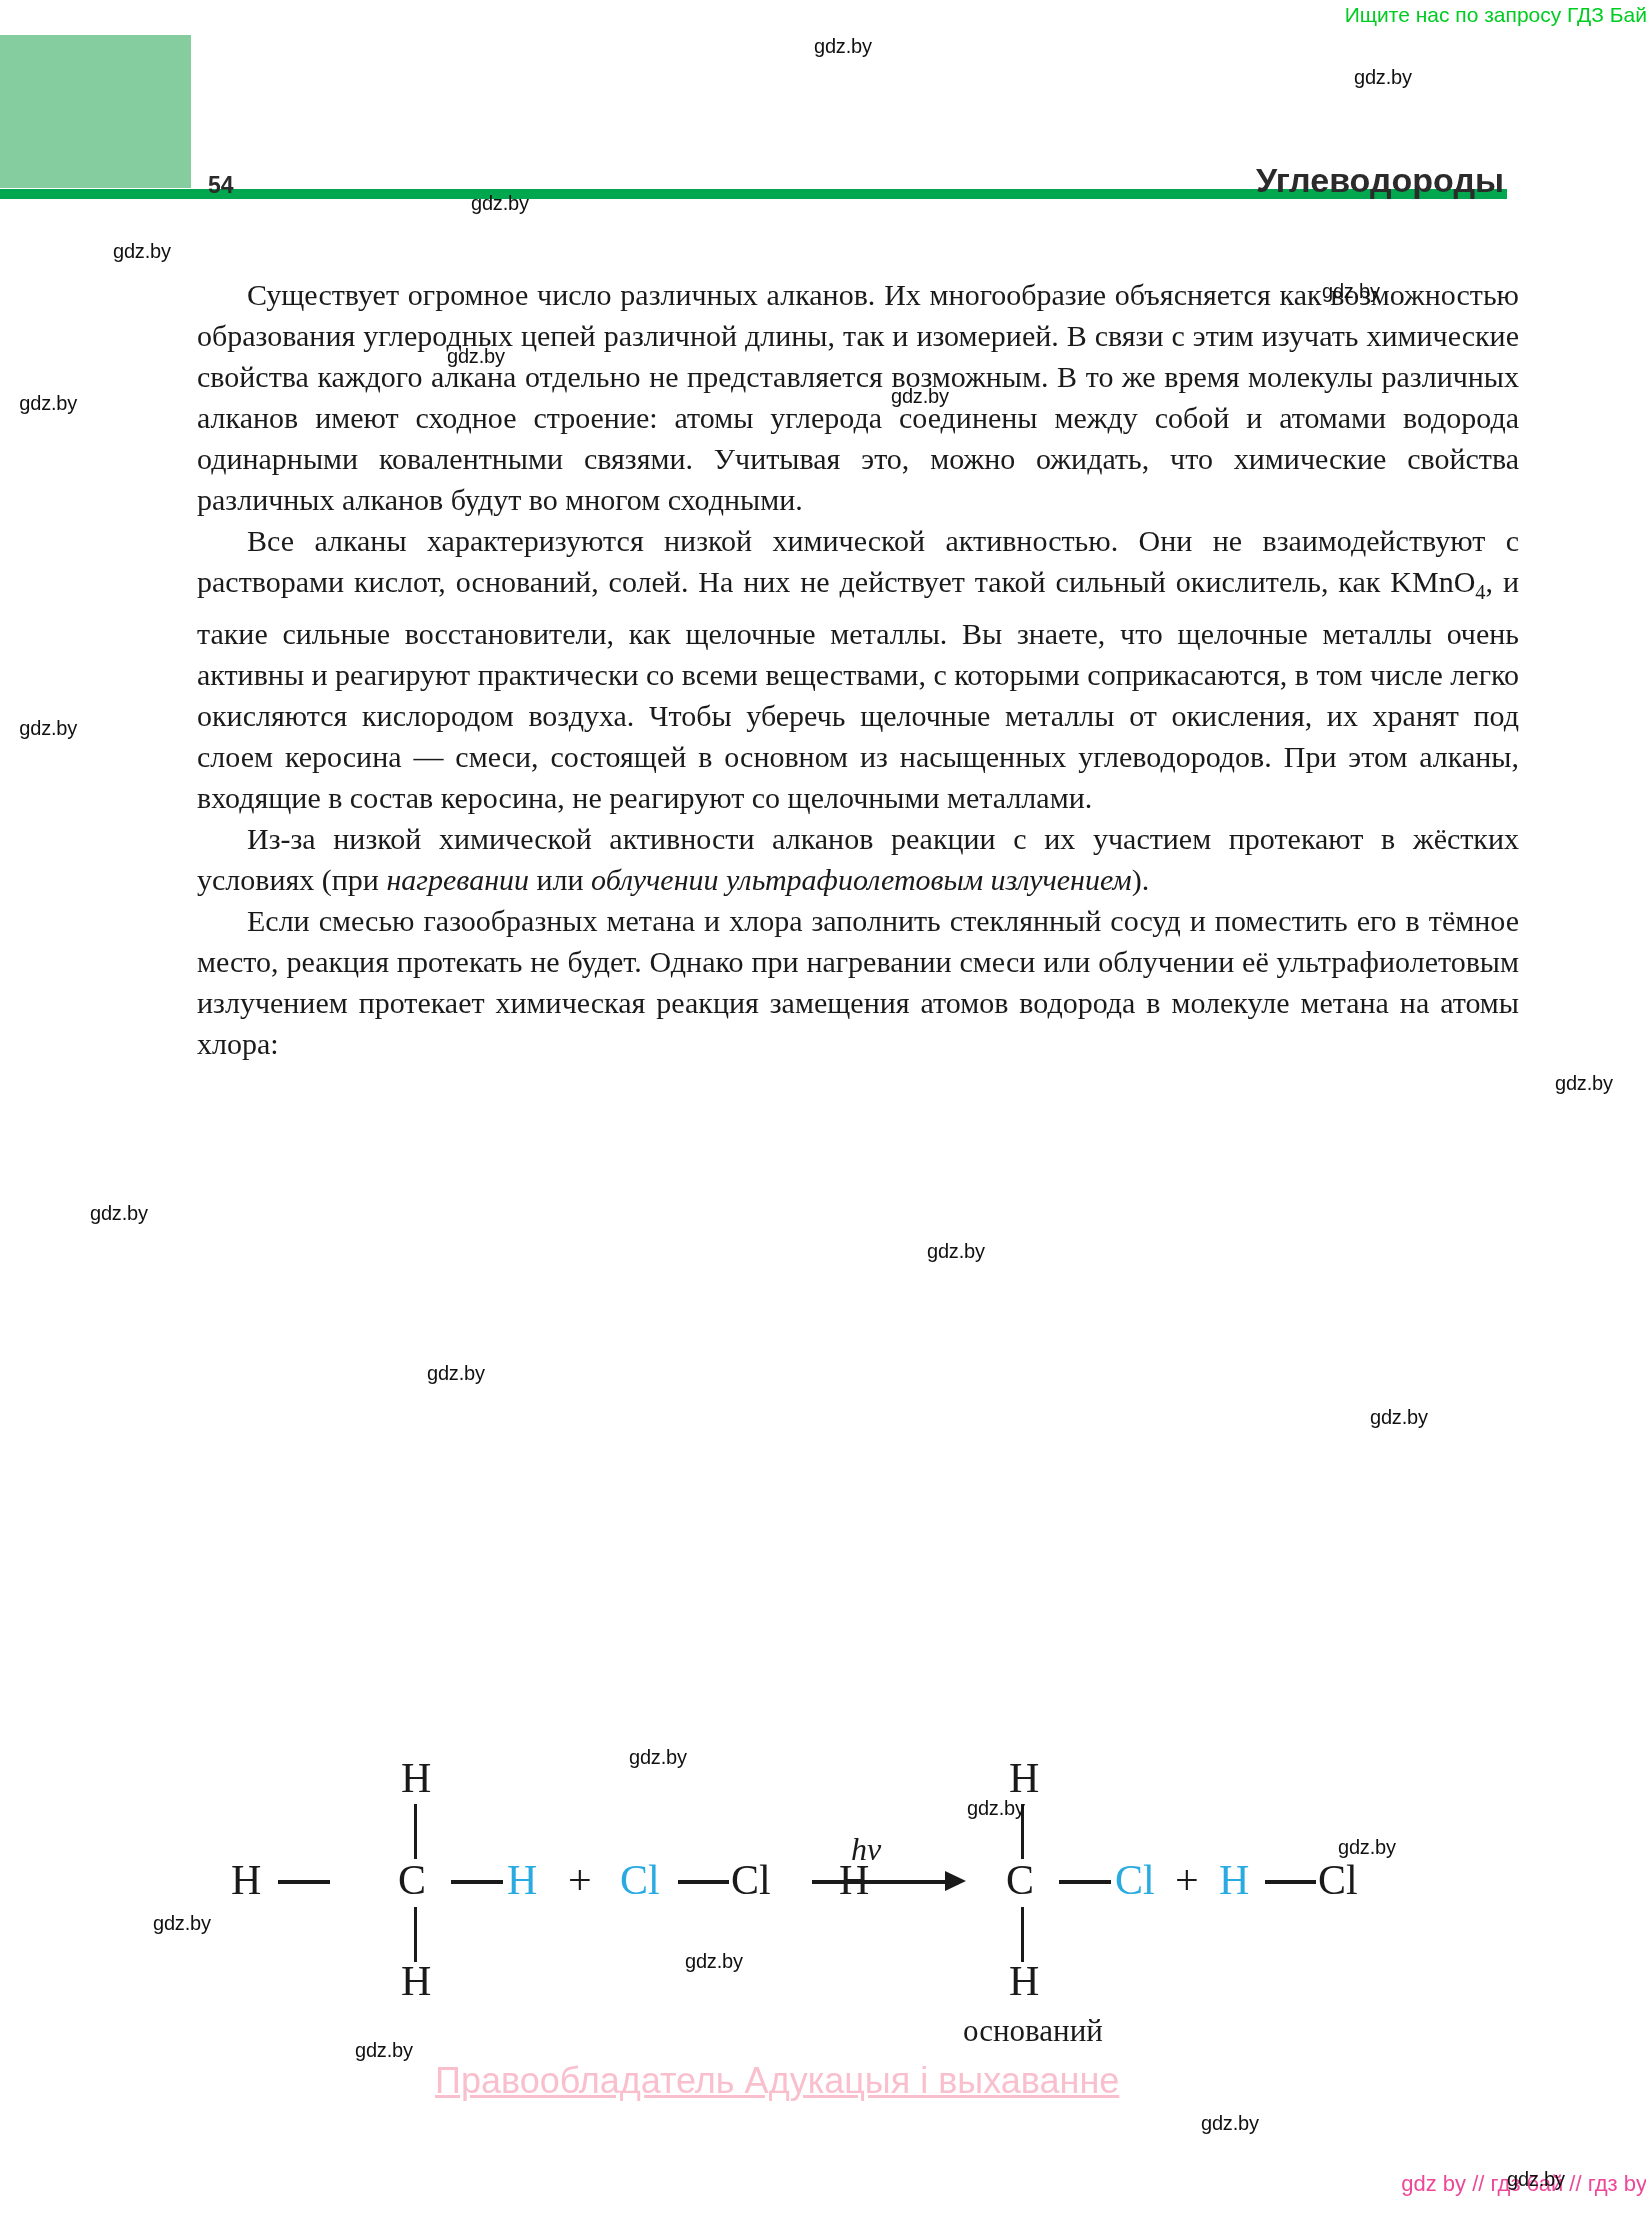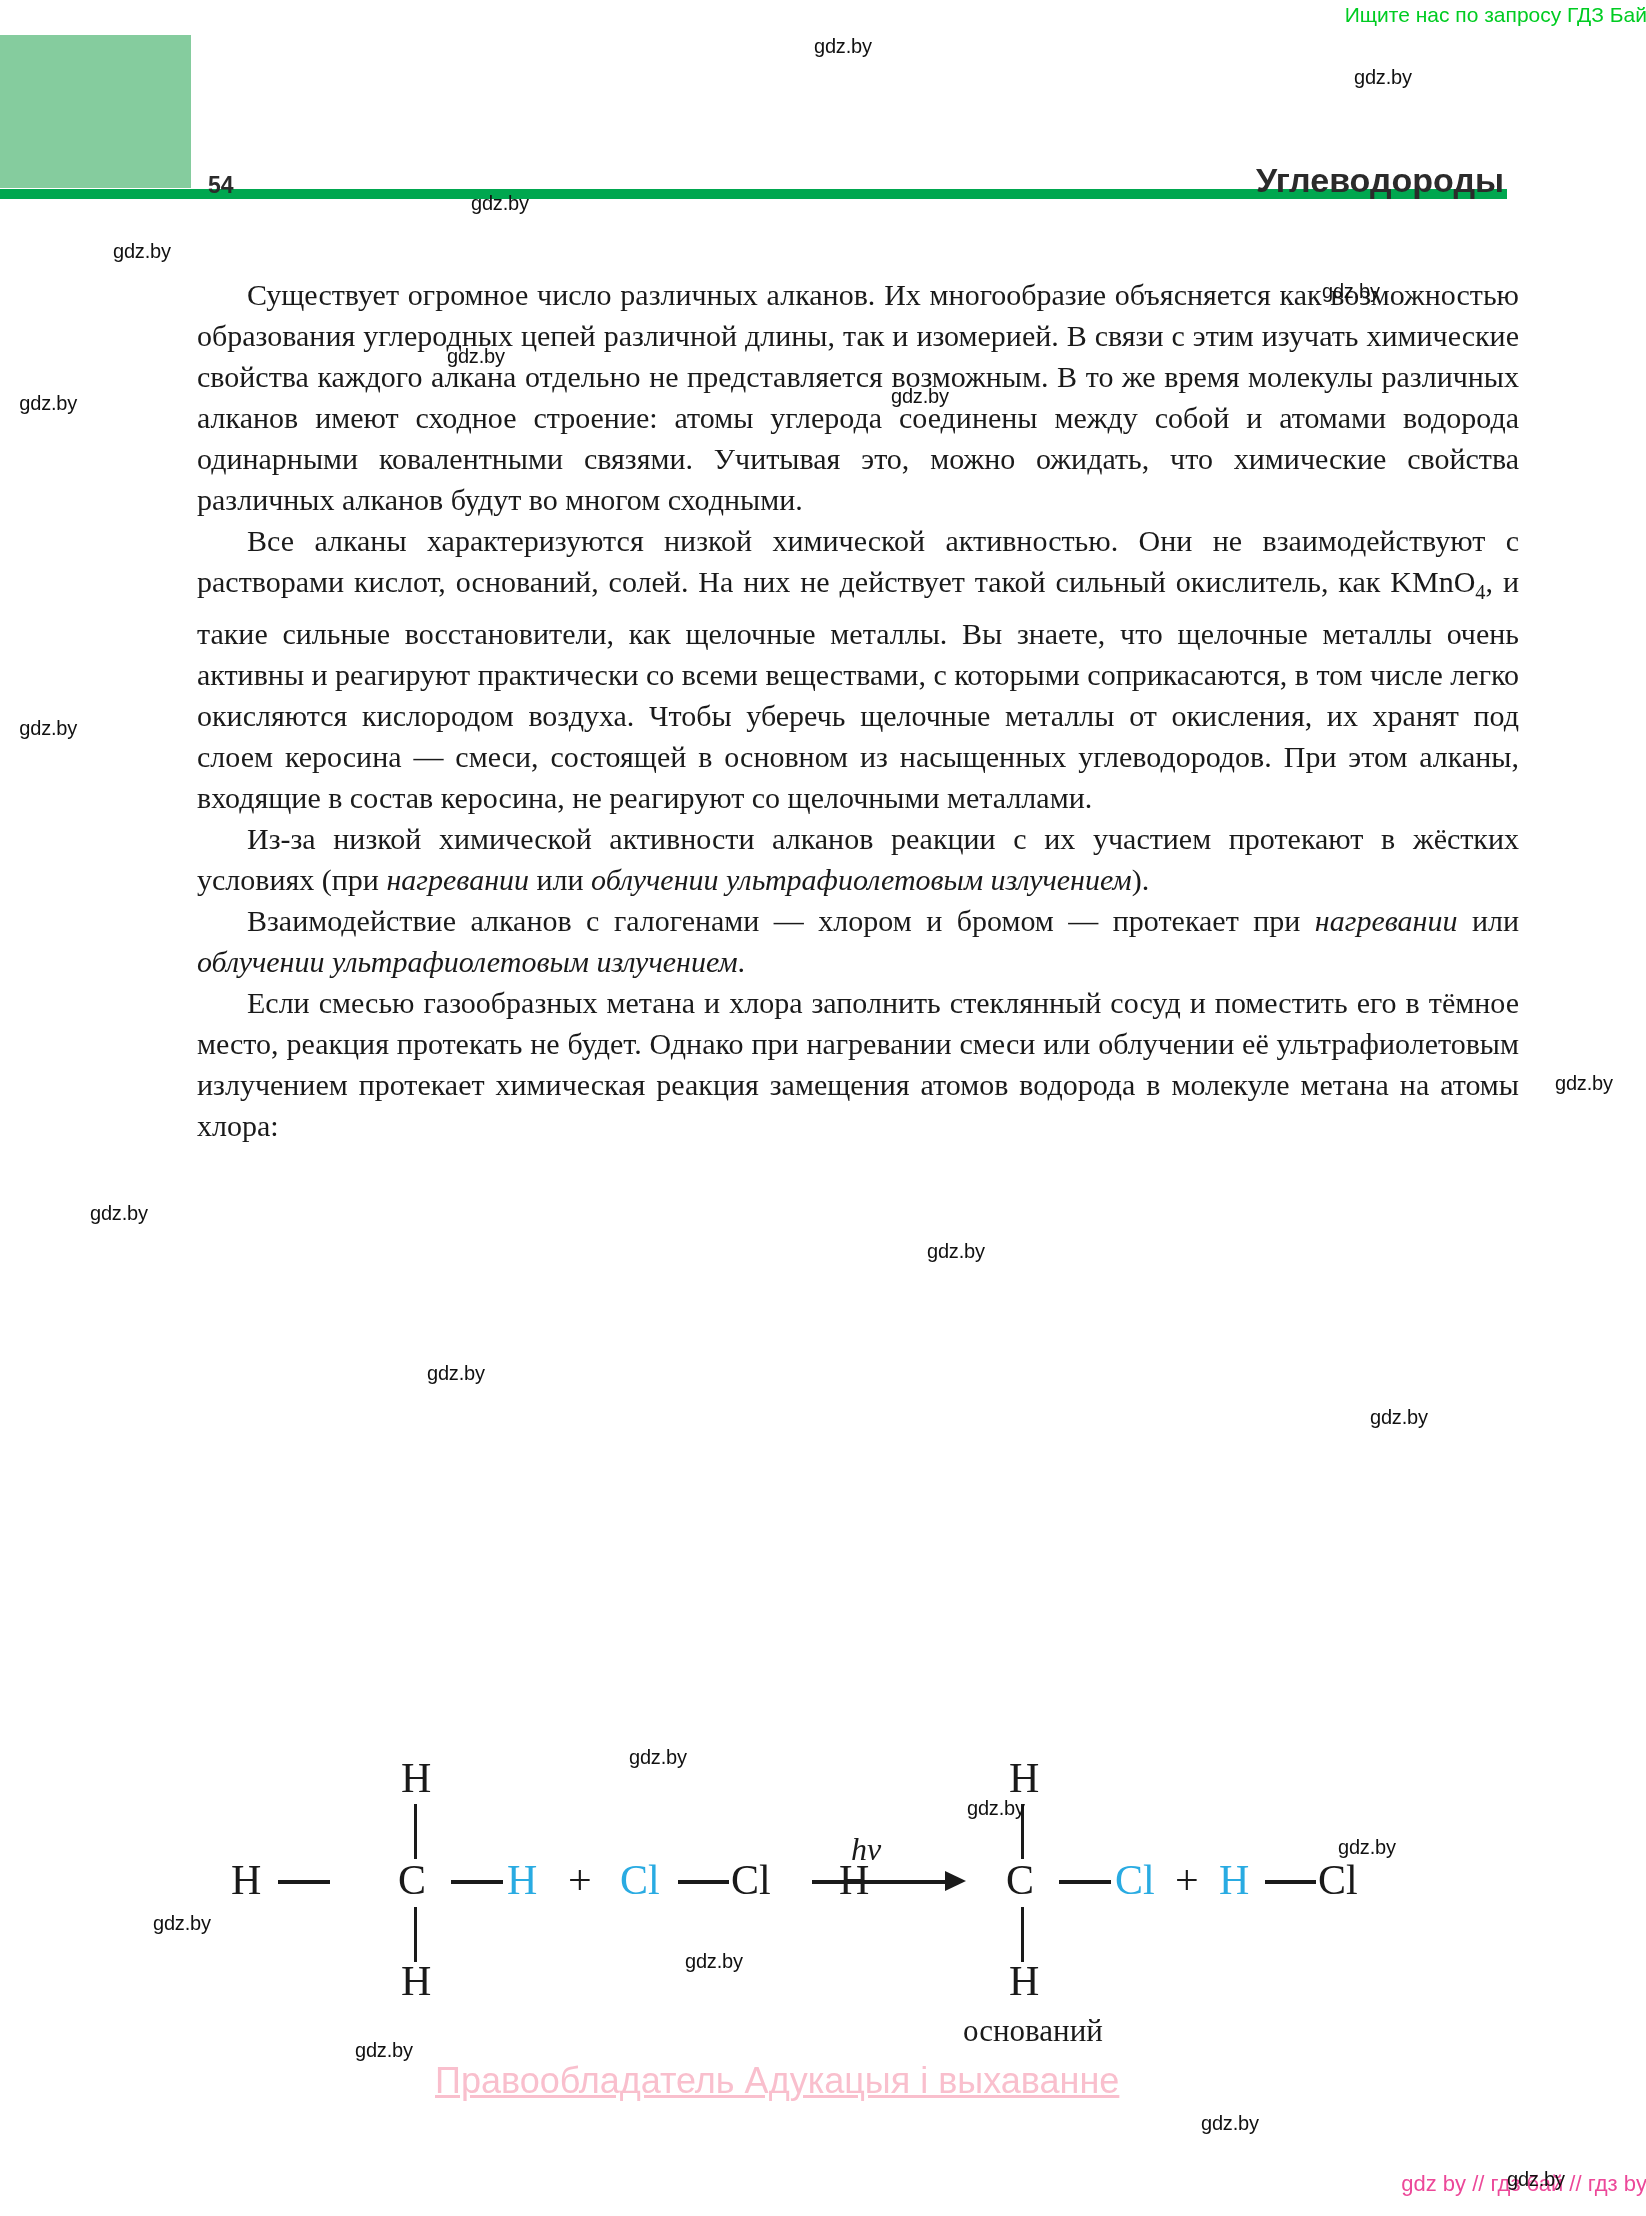--- a/index.html
+++ b/index.html
@@ -206,23 +206,20 @@
   <p class="body">
     <span>Все алканы характеризуются низкой химической активностью. Они не взаимодействуют с растворами кислот, оснований, солей. На них не действует такой сильный окислитель, как KMnO</span><sub>4</sub><span>, и такие сильные восстановители, как щелочные металлы. Вы знаете, что щелочные металлы очень активны и реагируют практически со всеми веществами, с которыми соприкасаются, в том числе легко окисляются кислородом воздуха. Чтобы уберечь щелочные металлы от окисления, их хранят под слоем керосина — смеси, состоящей в основном из насыщенных углеводородов. При этом алканы, входящие в состав керосина, не реагируют со щелочными металлами.</span>
   </p>
 
   <p class="body">
     <span>Из-за низкой химической активности алканов реакции с их участием протекают в жёстких условиях (при </span><i>нагревании</i><span> или </span><i>облучении ультрафиолетовым излучением</i><span>).</span>
   </p>
 
 
 
-  <p class="body">
-    <span>Взаимодействие алканов с галогенами — хлором и бромом — протекает при </span><i>нагревании</i><span> или </span><i>облучении ультрафиолетовым излучением</i><span>.</span>
-  </p>
 
   <p class="body">Если смесью газообразных метана и хлора заполнить стеклянный сосуд и поместить его в тёмное место, реакция протекать не будет. Однако при нагревании смеси или облучении её ультрафиолетовым излучением протекает химическая реакция замещения атомов водорода в молекуле метана на атомы хлора:</p>
 </div>
 
 <div class="equation">
 
   <div class="mol" style="left:204px; top:0px;">H</div>
   <div class="bond-v" style="left:217px; top:47px; height:55px;"></div>
   <div class="mol" style="left:34px;  top:102px;">H</div>
   <div class="bond-h" style="left:81px; top:123px; width:52px;"></div>

